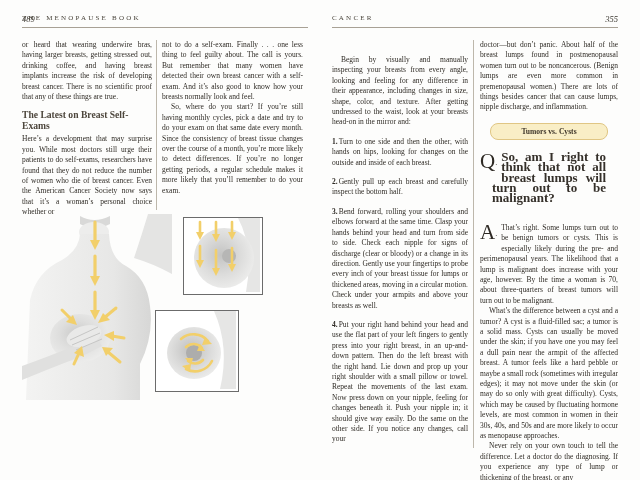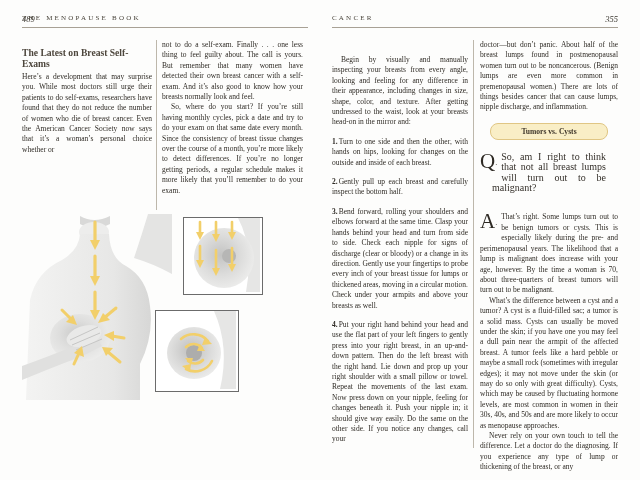--- a/index.html
+++ b/index.html
@@ -37,38 +37,39 @@
   
   .pill{margin:10px auto 4px auto;width:118px;box-sizing:border-box;text-align:center;
         background:#f9eec6;border:1px solid #e0c684;border-radius:8px;padding:3px 4px;
         font-size:7.6px;font-weight:bold;color:#3f362a;}
 
   
   .qa{margin-top:7px;}
   .dropcap{float:left;font-size:21px;line-height:17px;padding:1px 3px 0 0;color:#2e2a24;
            font-weight:normal;}
   .dropdot{float:left;font-size:8px;line-height:22px;padding-right:4px;margin-left:-3px;color:#2e2a24;}
-  .q-text{margin:12px;font-size:10px;line-height:10.4px;font-weight:normal;text-align:justify;color:#35302a;}
+  .q-text{margin:12px;font-size:13px;line-height:10.4px;font-weight:bold;text-align:justify;color:#35302a;}
   .clear{clear:both;}
 </style>
 </head>
 <body>
 
 <div class="spread">
 
   <div class="page" id="page-left">
     <div class="runhead">
       <span class="folio left">489</span>
       <span class="runtitle">THE MENOPAUSE BOOK</span>
       <div class="headrule"></div>
     </div>
 
     <div class="coldivider" style="left:134px;top:26px;height:170px;"></div>
 
     <div class="col" style="left:0;width:130px;">
+      <p class="body-text">or heard that wearing underwire bras, having larger breasts, getting stressed out, drinking coffee, and having breast implants increase the risk of developing breast cancer. There is no scientific proof that any of these things are true.</p>
       <h2 class="section-heading">The Latest on Breast Self-Exams</h2>
       <p class="body-text">Here’s a development that may surprise you. While most doctors still urge their patients to do self-exams, researchers have found that they do not reduce the number of women who die of breast cancer. Even the American Cancer Society now says that it’s a woman’s personal choice whether or</p>
     </div>
 
     <div class="col" style="left:140px;width:141px;">
       <p class="body-text">not to do a self-exam. Finally . . . one less thing to feel guilty about. The call is yours. But remember that many women have detected their own breast cancer with a self-exam. And it’s also good to know how your breasts normally look and feel.</p>
       <p class="body-text indent">So, where do you start? If you’re still having monthly cycles, pick a date and try to do your exam on that same date every month. Since the consistency of breast tissue changes over the course of a month, you’re more likely to detect differences. If you’re no longer getting periods, a regular schedule makes it more likely that you’ll remember to do your exam.</p>
     </div>
 
     <div class="figure-wrap">

